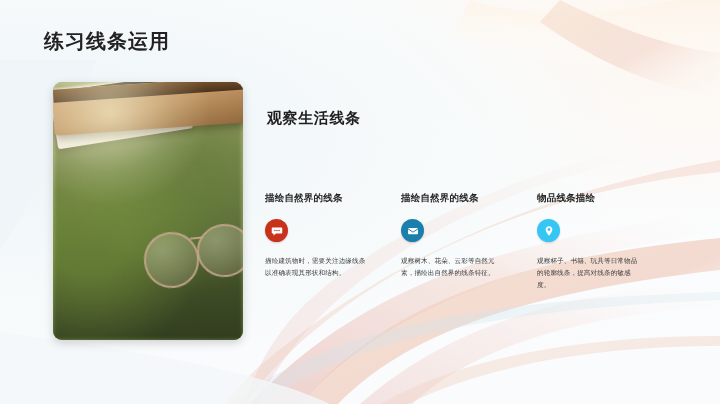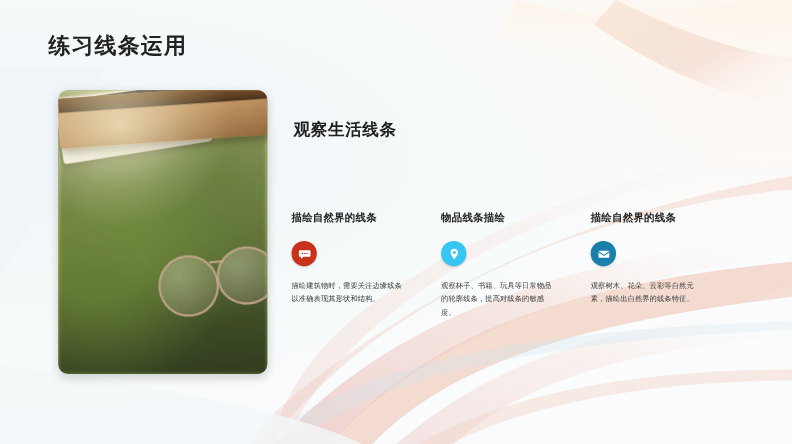--- a/index.html
+++ b/index.html
@@ -264,36 +264,36 @@
           <path d="M2 3.2h12c.55 0 1 .45 1 1v6.1c0 .55-.45 1-1 1H6.6L3.4 14v-2.7H2c-.55 0-1-.45-1-1V4.2c0-.55.45-1 1-1z" fill="#ffffff"></path>
           <circle cx="5.2" cy="7.3" r="0.95" fill="#c8321a"></circle>
           <circle cx="8.0" cy="7.3" r="0.95" fill="#c8321a"></circle>
           <circle cx="10.8" cy="7.3" r="0.95" fill="#c8321a"></circle>
         </svg>
       </div>
       <div class="col-body">描绘建筑物时，需要关注边缘线条以准确表现其形状和结构。</div>
     </div>
 
     <div class="col">
+      <div class="col-title">描绘自然界的线条</div>
+      <div class="icon-badge" style="background:#1a7fab;">
+        <svg width="12" height="12" viewBox="0 0 16 16" aria-hidden="true">
+          <rect x="1.4" y="4" width="13.2" height="8.4" rx="1.1" fill="#ffffff"></rect>
+          <path d="M1.4 5.1 8 9.6l6.6-4.5" fill="none" stroke="#1a7fab" stroke-width="1.3" stroke-linecap="round" stroke-linejoin="round"></path>
+        </svg>
+      </div>
+      <div class="col-body">观察树木、花朵、云彩等自然元素，描绘出自然界的线条特征。</div>
+    </div>
+
+    <div class="col">
       <div class="col-title">物品线条描绘</div>
       <div class="icon-badge" style="background:#35c6f4;">
         <svg width="12" height="12" viewBox="0 0 16 16" aria-hidden="true">
           <path d="M8 1.6c-2.5 0-4.5 2-4.5 4.5 0 3.2 4.5 8.3 4.5 8.3s4.5-5.1 4.5-8.3c0-2.5-2-4.5-4.5-4.5z" fill="#ffffff"></path>
           <circle cx="8" cy="6" r="1.9" fill="#35c6f4"></circle>
         </svg>
       </div>
       <div class="col-body">观察杯子、书籍、玩具等日常物品的轮廓线条，提高对线条的敏感度。</div>
     </div>
 
-    <div class="col">
-      <div class="col-title">描绘自然界的线条</div>
-      <div class="icon-badge" style="background:#1a7fab;">
-        <svg width="12" height="12" viewBox="0 0 16 16" aria-hidden="true">
-          <rect x="1.4" y="4" width="13.2" height="8.4" rx="1.1" fill="#ffffff"></rect>
-          <path d="M1.4 5.1 8 9.6l6.6-4.5" fill="none" stroke="#1a7fab" stroke-width="1.3" stroke-linecap="round" stroke-linejoin="round"></path>
-        </svg>
-      </div>
-      <div class="col-body">观察树木、花朵、云彩等自然元素，描绘出自然界的线条特征。</div>
-    </div>
-
   </div>
 
 </div>
 
 </body></html>

